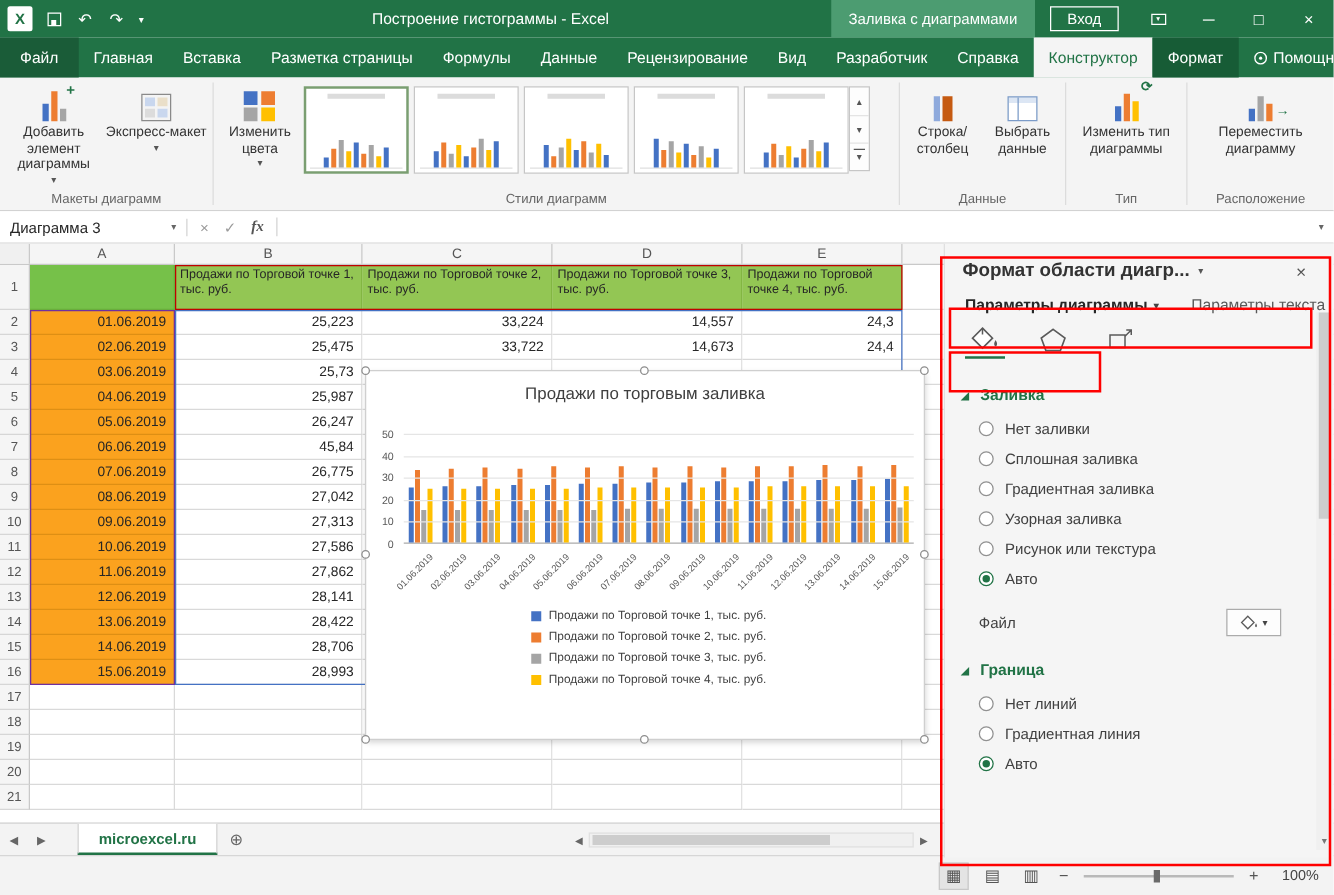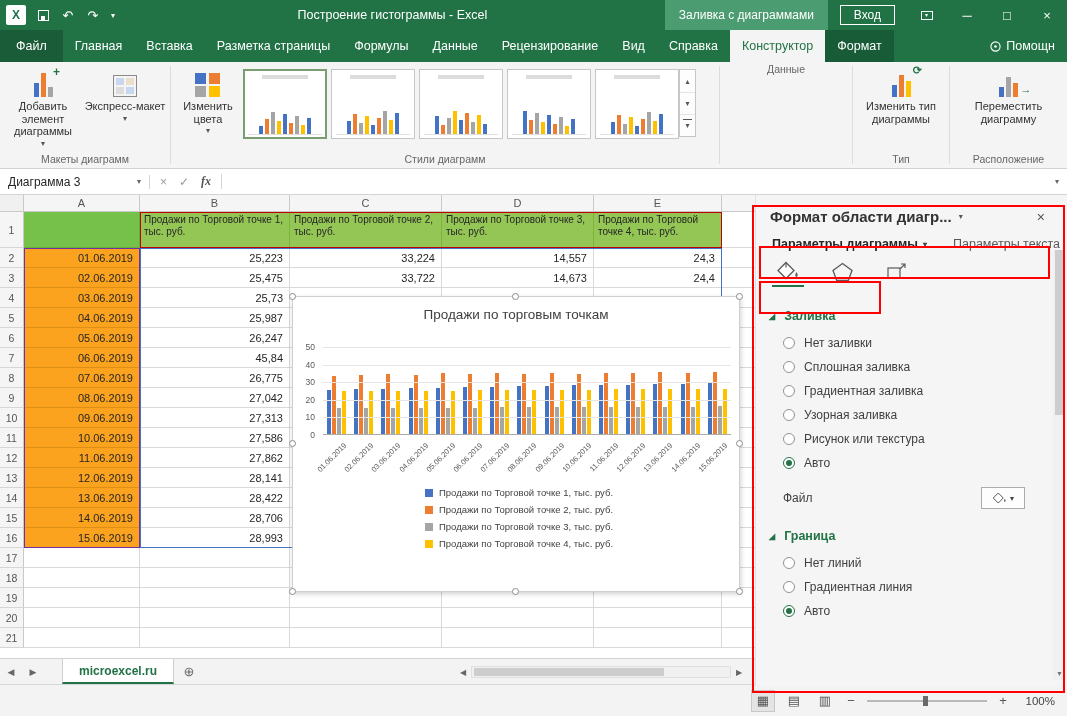--- a/index.html
+++ b/index.html
@@ -199,20 +199,21 @@
 
 <nav class="tabrow">
   <span class="tab file">Файл</span>
   <span class="tab">Главная</span>
   <span class="tab">Вставка</span>
   <span class="tab">Разметка страницы</span>
   <span class="tab">Формулы</span>
   <span class="tab">Данные</span>
   <span class="tab">Рецензирование</span>
   <span class="tab">Вид</span>
+  <span class="tab">Разработчик</span>
   <span class="tab">Справка</span>
   <span class="tab ctx active">Конструктор</span>
   <span class="tab ctx">Формат</span>
   <div class="tab-right">
     <span class="tab">
       <span class="ticon">
         <svg width="11" height="11" viewBox="0 0 12 12">
             <circle cx="6" cy="6" r="5" fill="none" stroke="#fff" stroke-width="1.2"></circle>
             <circle cx="6" cy="6" r="1.4" fill="#fff"></circle>
           </svg>
@@ -343,20 +344,35 @@
         <span>▴</span>
         <span>▾</span>
         <span class="gal-more">▾</span>
       </div>
     </div>
     <div class="grouplabel">Стили диаграмм</div>
   </div>
   <div class="vsep"></div>
 
   <div class="rgroup" style="width:132px;">
+    <div class="rg-body">
+      <div class="bigbtn narrow">
+        <span class="bicon">
+          <i style="height:20px;background:#8faadc"></i>
+            <i style="height:20px;background:#c55a11;width:8px"></i>
+        </span>
+        <span>Строка/ столбец</span>
+      </div>
+      <div class="bigbtn narrow">
+        <span class="bicon">
+            <span class="tbl"></span>
+          </span>
+        <span>Выбрать данные</span>
+      </div>
+    </div>
     <div class="grouplabel">Данные</div>
   </div>
   <div class="vsep"></div>
 
   <div class="rgroup" style="width:96px;">
     <div class="rg-body" style="justify-content:center;">
       <div class="bigbtn">
         <span class="bicon">
           <i style="height:12px;background:#4472C4"></i>
             <i style="height:22px;background:#ED7D31"></i>
@@ -600,21 +616,21 @@
         <div class="gcell num" style="width: 128px;"></div>
         <div class="gcell fillc"></div>
       </div>
     </div>
   <div class="rng hdr" style="left:140px;top:17px;width:582px;height:36px;"></div>
   <div class="rng cat" style="left:24px;top:53px;width:116px;height:300px;"></div>
   <div class="rng val" style="left:140px;top:53px;width:582px;height:300px;"></div>
 </div>
 
 <div class="chart">
-  <div class="chart-title">Продажи по торговым точкам</div>
+  <div class="chart-title">Продажи по торговым заливка</div>
   <div class="yaxis">
       <div class="ylab" style="top: 83px;">0</div>
       <div class="ylab" style="top: 65.4px;">10</div>
       <div class="ylab" style="top: 47.8px;">20</div>
       <div class="ylab" style="top: 30.2px;">30</div>
       <div class="ylab" style="top: 12.6px;">40</div>
       <div class="ylab" style="top: -5px;">50</div>
     </div>
   <div class="plot">
     <div class="barsrow">

